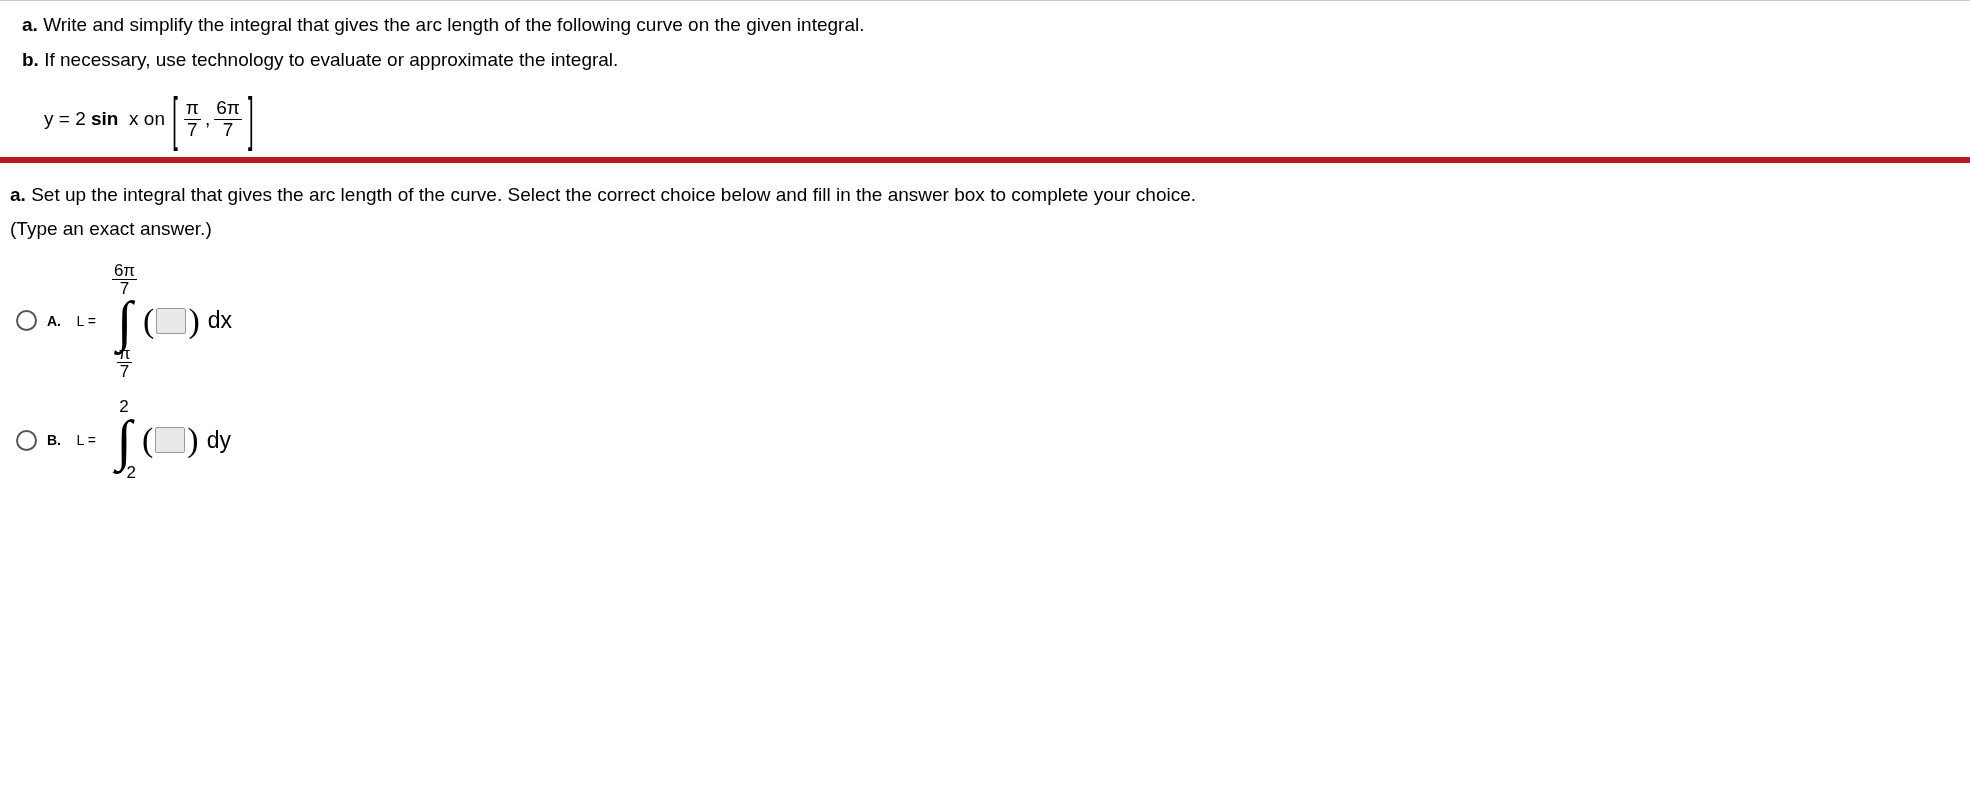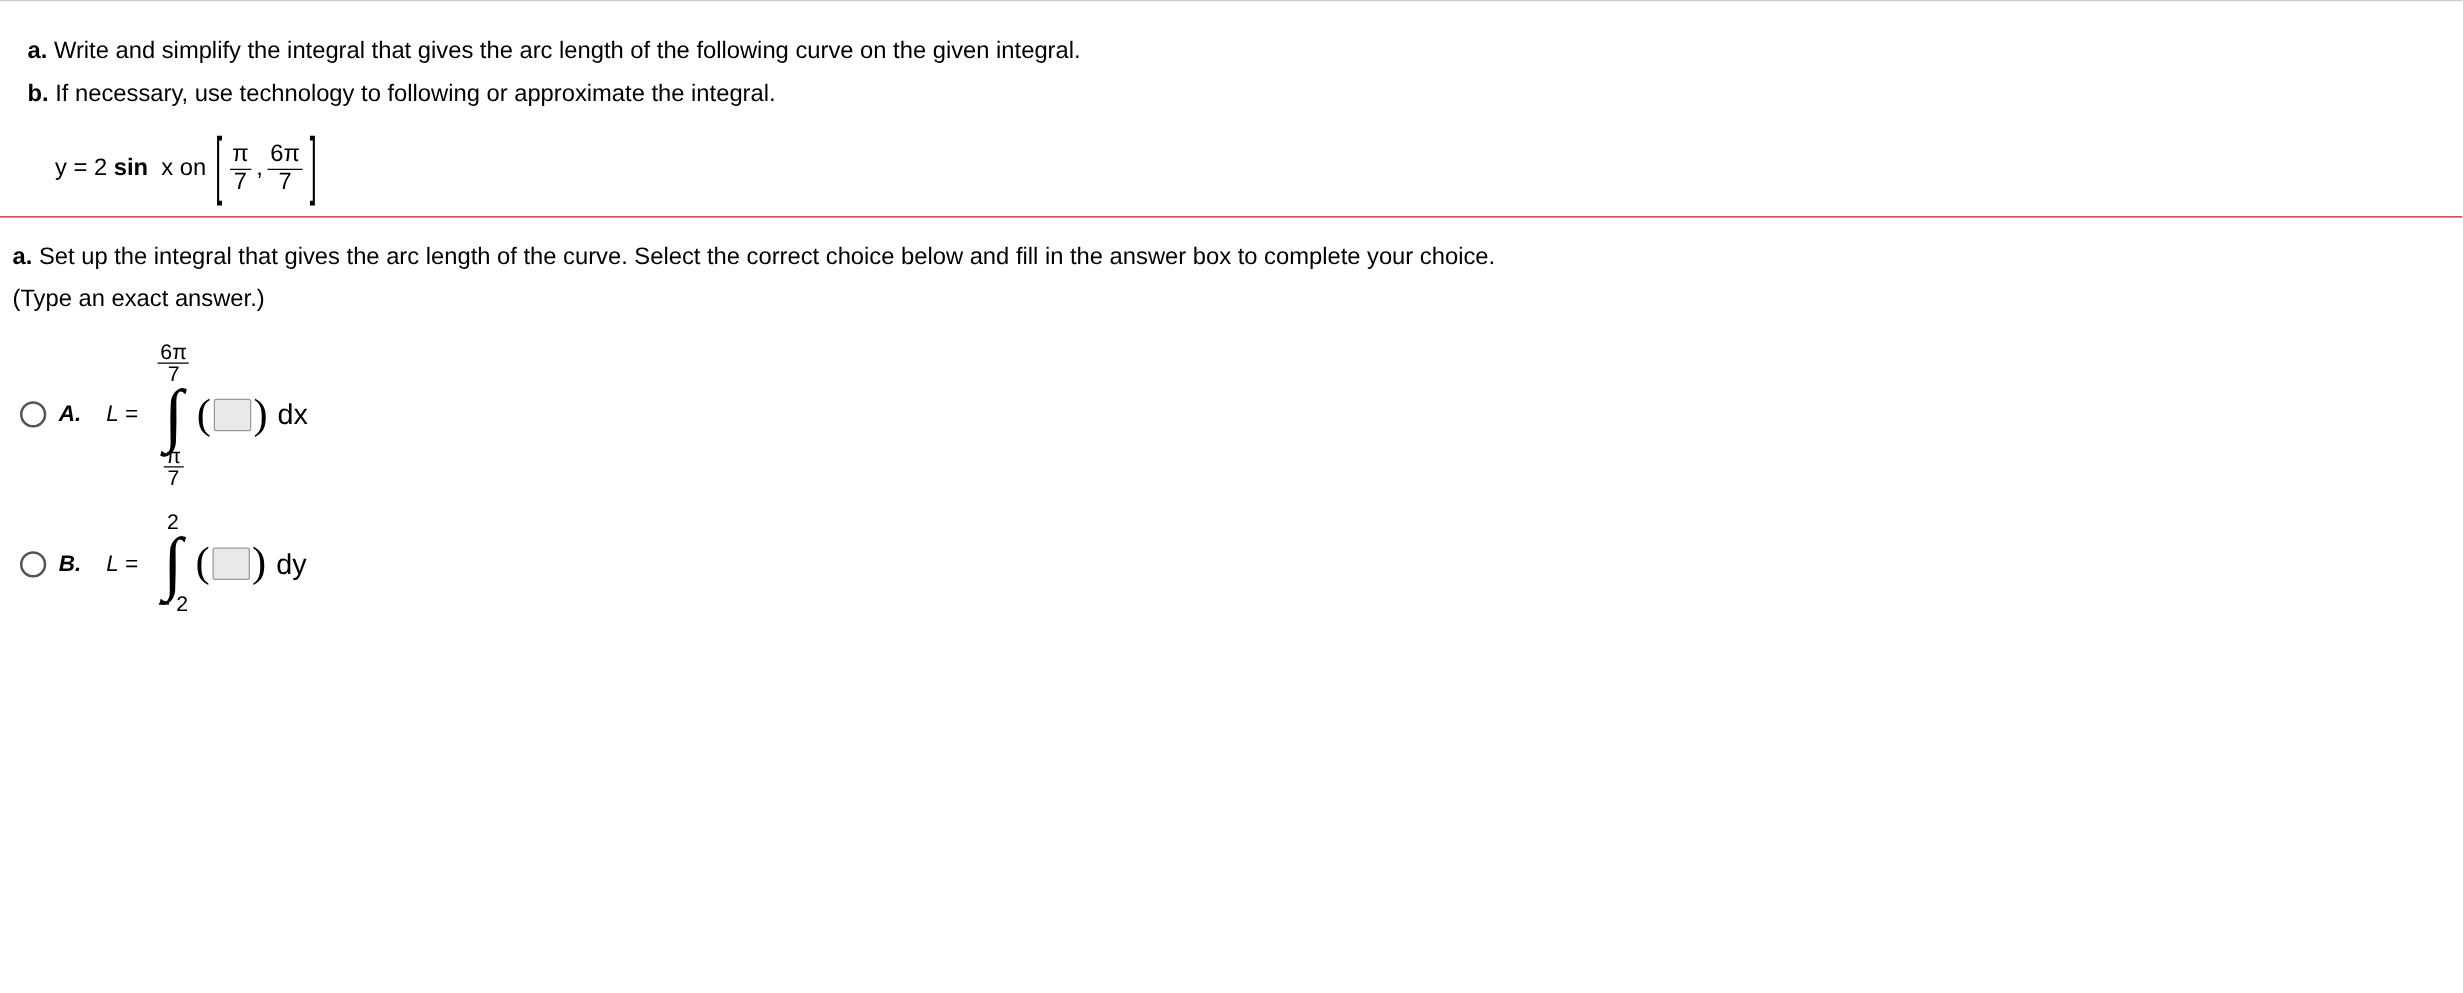--- a/index.html
+++ b/index.html
@@ -8,22 +8,22 @@
     margin: 0;
     padding: 0;
     color: #000;
     background: #fff;
   }
   .outer {
     width: 1970px;
   }
   .section-top {
     border-top: 1px solid #ccc;
-    border-bottom: 1px solid #b91c1c;
-    padding: 20px 22px 16px 22px;
+    border-bottom: 6px solid #b91c1c;
+    padding: 4px 22px 16px 22px;
   }
   .section-bottom {
     padding: 12px 22px 16px 10px;
   }
   .line {
     margin: 6px 0;
     line-height: 1.5;
   }
   .bold {
     font-weight: bold;
@@ -70,23 +70,22 @@
   .radio {
     width: 17px;
     height: 17px;
     border: 2px solid #555;
     border-radius: 50%;
     margin-right: 10px;
     flex-shrink: 0;
     cursor: pointer;
   }
   .choice-label {
-    font-size: 18px;
+    font-size: 14px;
     margin-right: 10px;
-    font-style: italic;
   }
   .integral-block {
     display: flex;
     align-items: center;
   }
   .int-sym-wrap {
     display: flex;
     flex-direction: column;
     align-items: center;
     margin: 0 6px;
@@ -138,21 +137,21 @@
 <body>
 
 <div class="outer">
   <div class="section-top">
     <div class="line">
       <span class="bold">a.</span>
       <span>Write and simplify the integral that gives the arc length of the following curve on the given integral.</span>
     </div>
     <div class="line">
       <span class="bold">b.</span>
-      <span>If necessary, use technology to following or approximate the integral.</span>
+      <span>If necessary, use technology to evaluate or approximate the integral.</span>
     </div>
     <div class="eq-row">
       <span>y = 2</span>
       <span>&nbsp;</span>
       <span class="bold">sin</span>
       <span>&nbsp;&nbsp;</span>
       <span>x on</span>
       <span>&nbsp;</span>
       <span class="bracket">[</span>
       <span class="frac">

